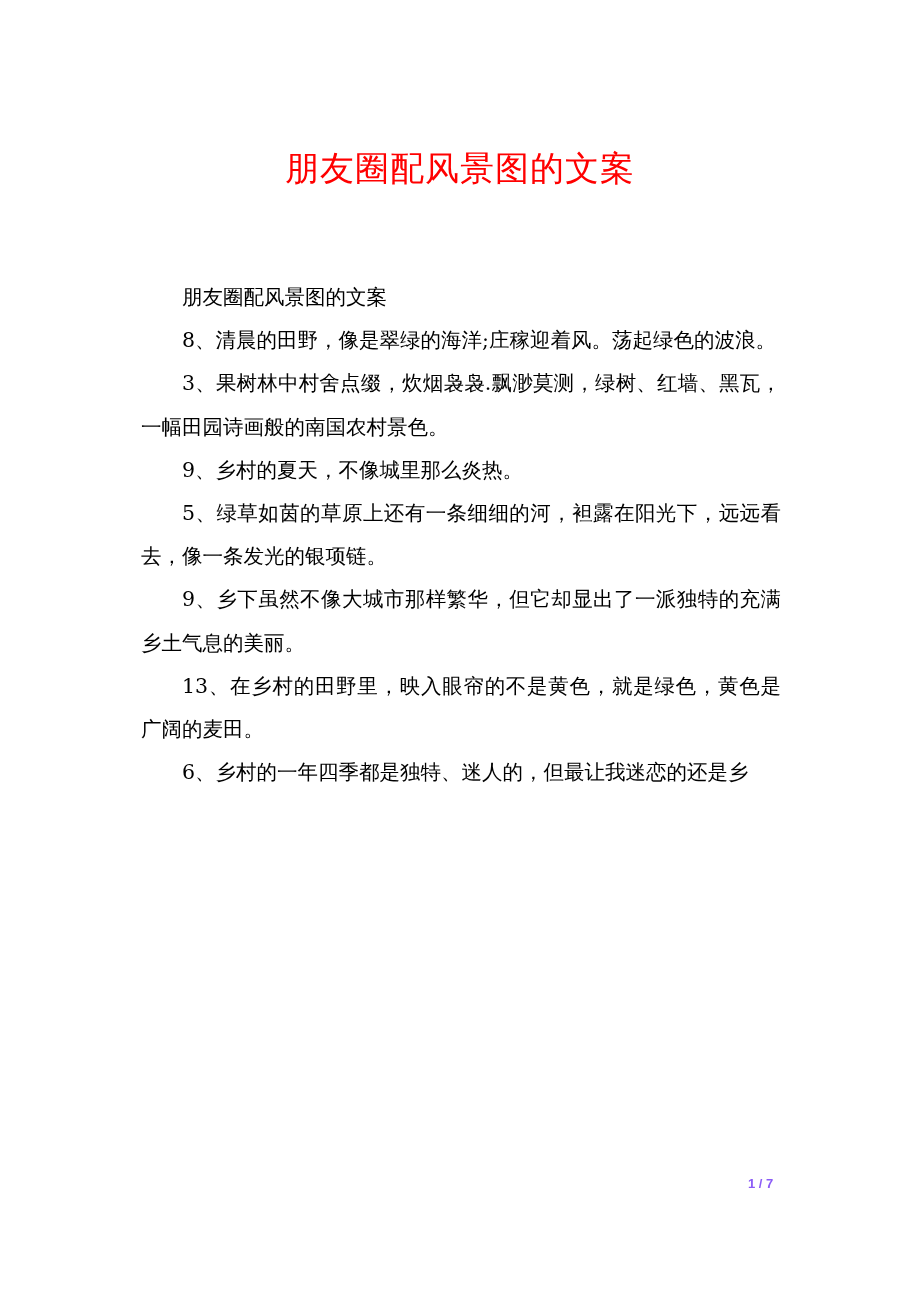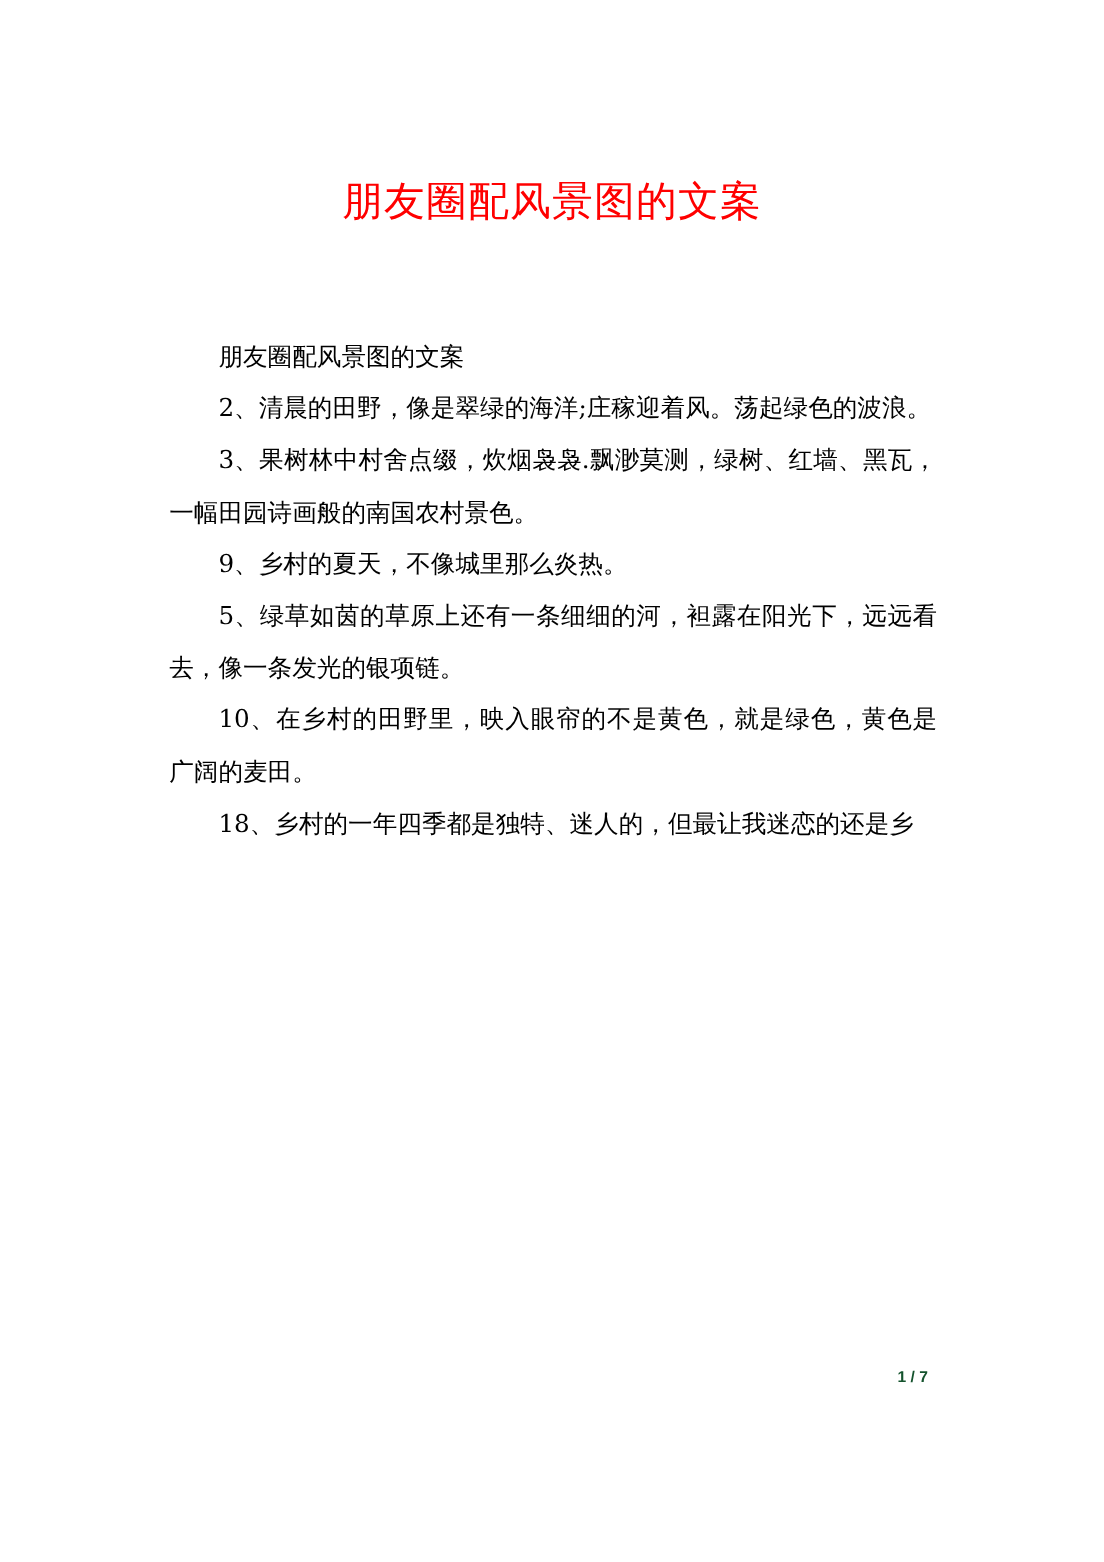--- a/index.html
+++ b/index.html
@@ -47,37 +47,38 @@
     .para {
       margin: 0;
       text-indent: 41px;
       text-align: justify;
       text-align-last: left;
       word-break: break-all;
     }
     .page-num {
       position: absolute;
       left: 748px;
-      top: 1140px;
+      top: 1176px;
       font-family: "Liberation Sans", "DejaVu Sans", sans-serif;
       font-size: 13px;
       font-weight: bold;
-      color: #14532d;
+      color: #8b5cf6;
     }
   </style>
 </head>
 <body>
 
 <div class="page">
   <h1 class="doc-title">朋友圈配风景图的文案</h1>
 
   <div class="body-text">
     <p class="para">朋友圈配风景图的文案</p>
-    <p class="para">2、清晨的田野，像是翠绿的海洋;庄稼迎着风。荡起绿色的波浪。</p>
+    <p class="para">8、清晨的田野，像是翠绿的海洋;庄稼迎着风。荡起绿色的波浪。</p>
     <p class="para">3、果树林中村舍点缀，炊烟袅袅.飘渺莫测，绿树、红墙、黑瓦，一幅田园诗画般的南国农村景色。</p>
     <p class="para">9、乡村的夏天，不像城里那么炎热。</p>
     <p class="para">5、绿草如茵的草原上还有一条细细的河，袒露在阳光下，远远看去，像一条发光的银项链。</p>
-    <p class="para">10、在乡村的田野里，映入眼帘的不是黄色，就是绿色，黄色是广阔的麦田。</p>
-    <p class="para">18、乡村的一年四季都是独特、迷人的，但最让我迷恋的还是乡</p>
+    <p class="para">9、乡下虽然不像大城市那样繁华，但它却显出了一派独特的充满乡土气息的美丽。</p>
+    <p class="para">13、在乡村的田野里，映入眼帘的不是黄色，就是绿色，黄色是广阔的麦田。</p>
+    <p class="para">6、乡村的一年四季都是独特、迷人的，但最让我迷恋的还是乡</p>
   </div>
 
   <div class="page-num">1 / 7</div>
 </div>
 
 </body></html>

